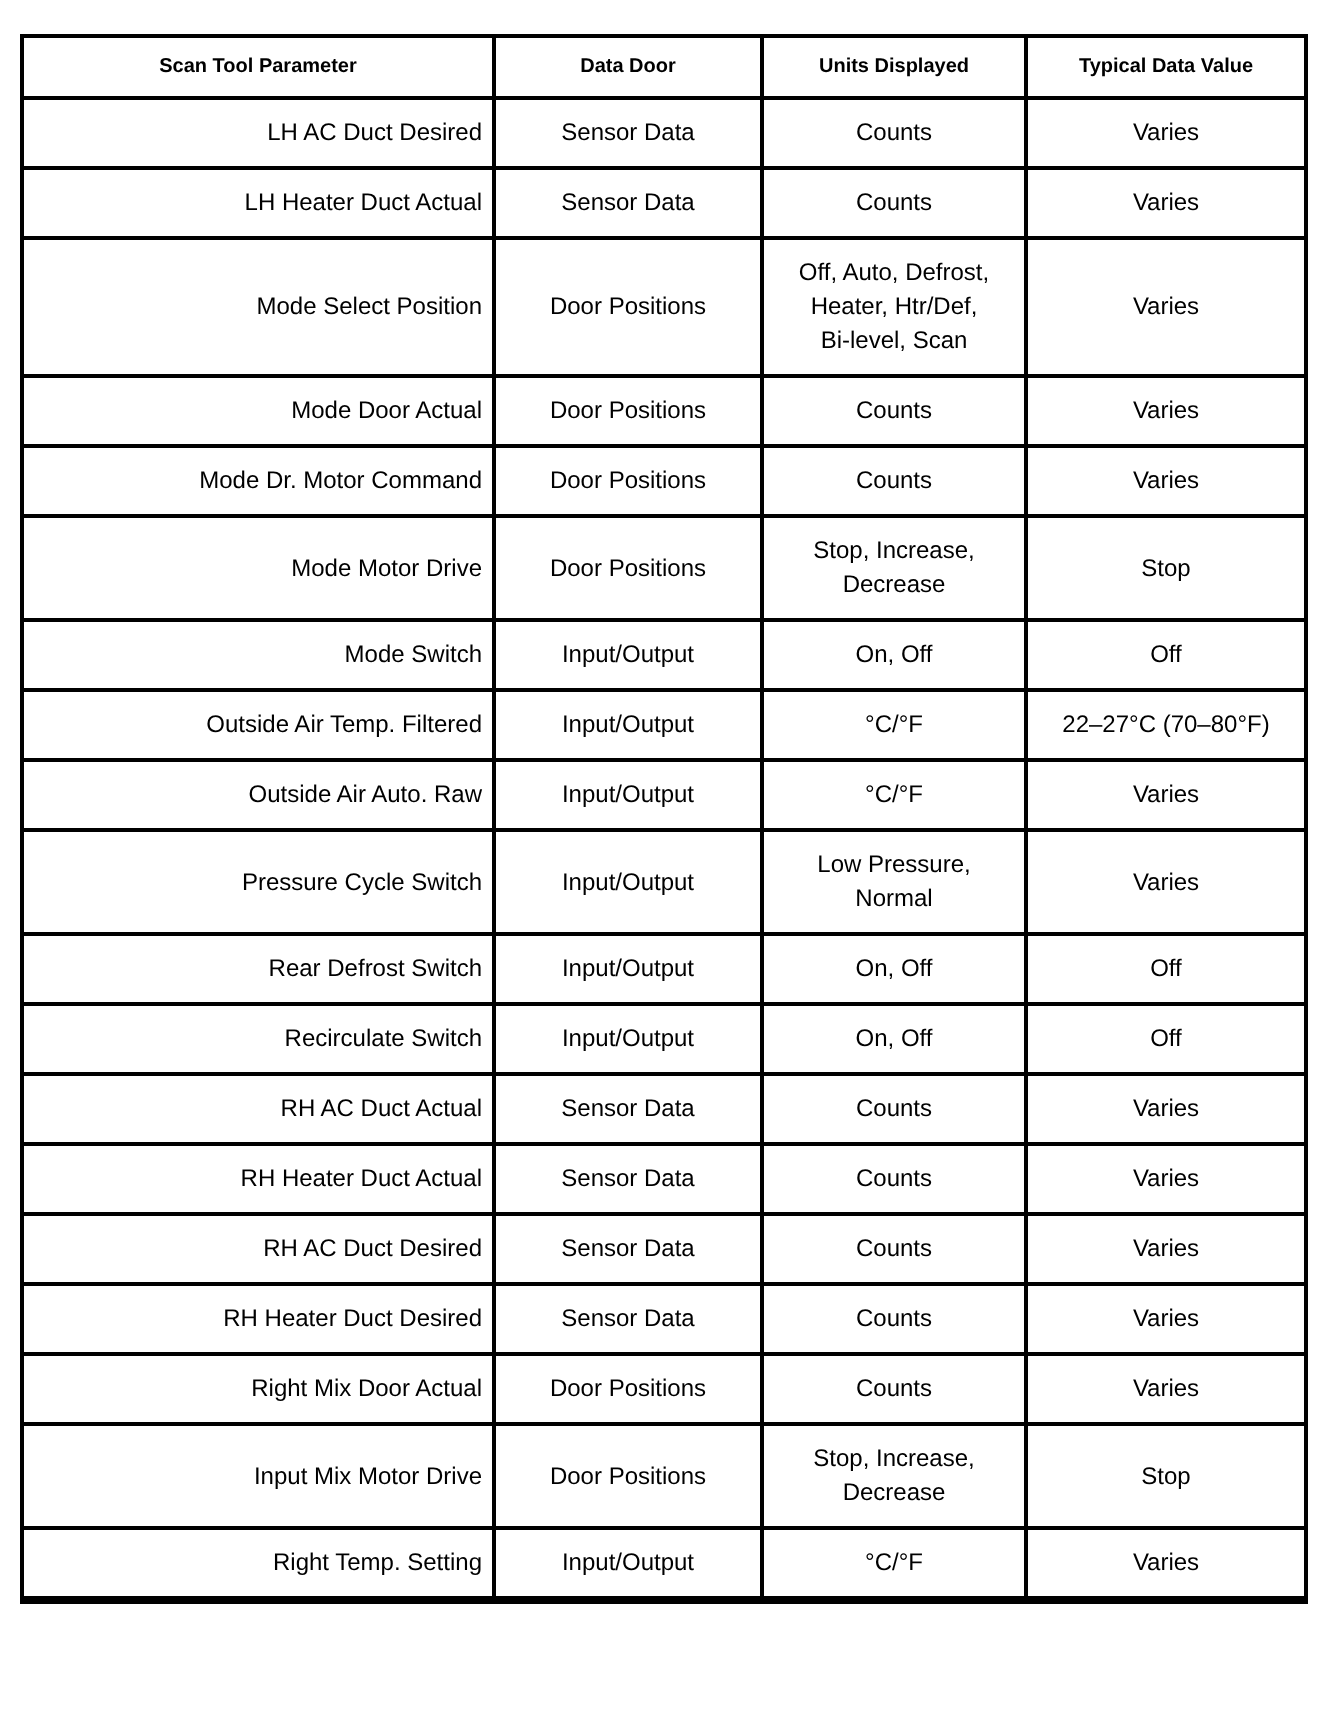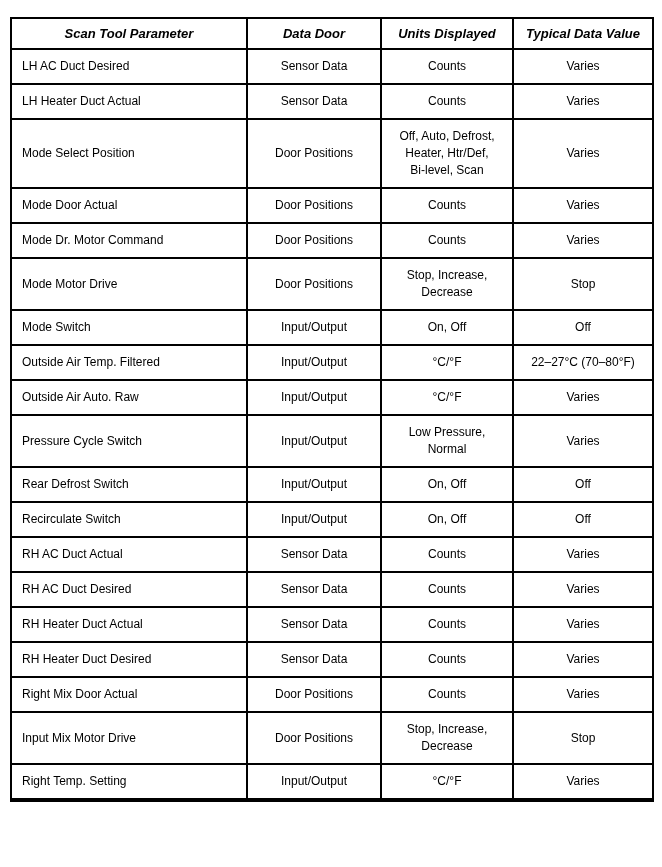--- a/index.html
+++ b/index.html
@@ -29,34 +29,33 @@
     .scan-table td {
       border: 2px solid #000000;
       font-size: 12px;
       line-height: 17px;
       vertical-align: middle;
       box-sizing: border-box;
       overflow: hidden;
     }
     .scan-table th {
       font-weight: bold;
-      font-size: 13px;
+      font-size: 10px;
       text-align: center;
       padding: 6px 4px;
       background: #ffffff;
-      font-style: italic;
     }
     .scan-table td {
       text-align: center;
       padding: 8px 5px;
       white-space: pre-line;
       background: #ffffff;
     }
     .scan-table td.param {
-      text-align: left;
+      text-align: right;
       padding-left: 10px;
     }
     col.c1 { width: 236px; }
     col.c2 { width: 134px; }
     col.c3 { width: 132px; }
     col.c4 { width: 140px; }
   </style>
 </head>
 <body>
 
@@ -153,27 +152,27 @@
           <td>On, Off</td>
           <td>Off</td>
         </tr>
         <tr>
           <td class="param">RH AC Duct Actual</td>
           <td>Sensor Data</td>
           <td>Counts</td>
           <td>Varies</td>
         </tr>
         <tr>
+          <td class="param">RH Heater Duct Actual</td>
+          <td>Sensor Data</td>
+          <td>Counts</td>
+          <td>Varies</td>
+        </tr>
+        <tr>
           <td class="param">RH AC Duct Desired</td>
-          <td>Sensor Data</td>
-          <td>Counts</td>
-          <td>Varies</td>
-        </tr>
-        <tr>
-          <td class="param">RH Heater Duct Actual</td>
           <td>Sensor Data</td>
           <td>Counts</td>
           <td>Varies</td>
         </tr>
         <tr>
           <td class="param">RH Heater Duct Desired</td>
           <td>Sensor Data</td>
           <td>Counts</td>
           <td>Varies</td>
         </tr>

